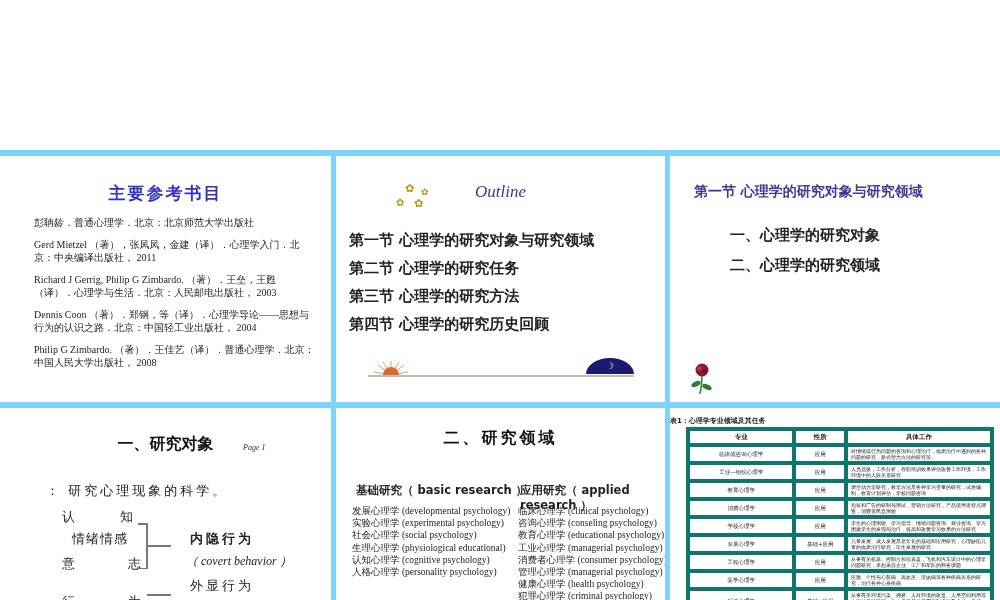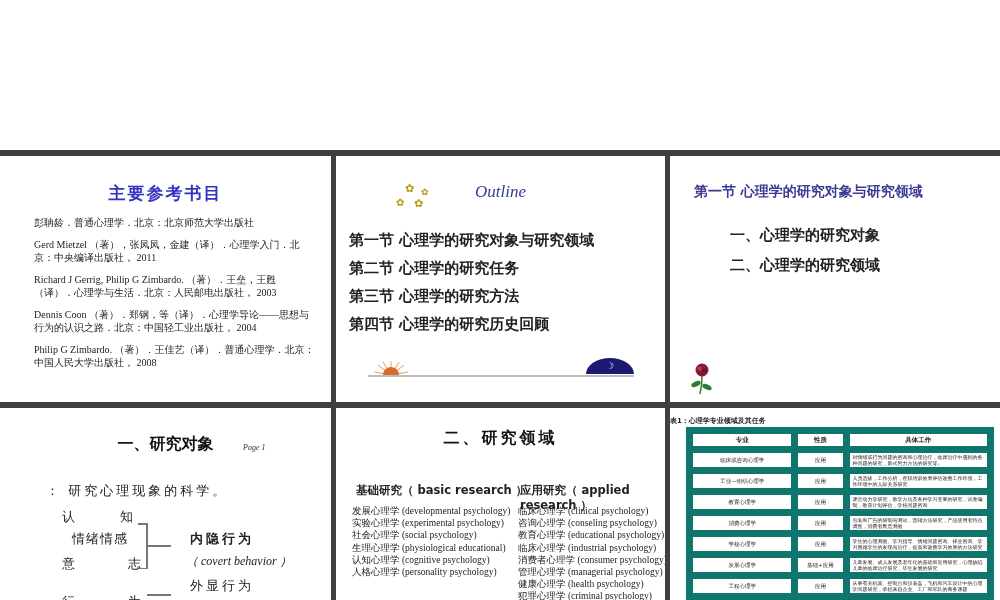--- a/index.html
+++ b/index.html
@@ -2,21 +2,21 @@
 <html><head>
 <meta charset="utf-8">
 <style>
   html,body{margin:0;padding:0;}
   body{
     width:1000px;height:600px;overflow:hidden;position:relative;
     background:#ffffff;
     font-family:"DejaVu Sans","Liberation Sans",sans-serif;
     color:#1c1c1c;
   }
-  .sorter{position:absolute;left:0;top:150px;width:1000px;height:450px;background:#404040;overflow:hidden;}
+  .sorter{position:absolute;left:0;top:150px;width:1000px;height:450px;background:#7dd3fc;overflow:hidden;}
   .slide{position:absolute;background:#ffffff;width:331px;height:246px;overflow:hidden;}
   .abs{position:absolute;}
   
   .s1-title{left:0;top:26px;width:100%;text-align:center;font-size:17px;font-weight:bold;
             letter-spacing:2px;color:#3232c3;}
   .bib{left:18px;top:60px;width:298px;font-family:"Liberation Serif","DejaVu Serif",serif;
        font-size:10px;line-height:13px;color:#222;}
   .bib p{margin:0 0 9px 16px;}
   
   .s2-title{left:0;top:26px;width:100%;text-align:center;
@@ -45,21 +45,21 @@
   .covert-en{font-style:italic;font-size:12px;letter-spacing:0;margin-left:16px;}
   
   .s5-title{left:0;top:20px;width:100%;text-align:center;font-size:16px;font-weight:bold;
             letter-spacing:3px;color:#111;}
   .s5-head{font-size:11.5px;font-weight:bold;color:#222;}
   .rlist{font-family:"Liberation Serif","DejaVu Serif",serif;font-size:9.5px;line-height:12.2px;color:#222;}
   .rlist p{margin:0;}
   
   .s6-title{left:0;top:8px;width:100%;text-align:left;font-size:7px;font-weight:bold;color:#222;}
   table.psy{border-collapse:collapse;width:308px;table-layout:fixed;}
-  table.psy th,table.psy td{border:7px solid #0f766e;font-size:5px;line-height:6px;
+  table.psy th,table.psy td{border:4px solid #0f766e;font-size:5px;line-height:6px;
       padding:1px 3px;color:#222;vertical-align:middle;}
   table.psy th{font-size:6.5px;font-weight:bold;text-align:center;padding:3px 2px;}
   table.psy td.c{text-align:center;font-size:5.5px;}
 </style>
 </head>
 <body>
 
 <div class="sorter">
 
   <section class="slide" style="left:0;top:6px;width:331px;">
@@ -155,21 +155,21 @@
       <p>实验心理学 (experimental psychology)</p>
       <p>社会心理学 (social psychology)</p>
       <p>生理心理学  (physiological educational)</p>
       <p>认知心理学 (cognitive psychology)</p>
       <p>人格心理学 (personality psychology)</p>
     </div>
     <div class="abs rlist" style="left:182px;top:97px;width:150px;">
       <p>临床心理学 (clinical psychology)</p>
       <p>咨询心理学 (conseling psychology)</p>
       <p>教育心理学 (educational psychology)</p>
-      <p>临床心理学 (industrial psychology)</p>
+      <p>工业心理学 (managerial psychology)</p>
       <p>消费者心理学 (consumer psychology)</p>
       <p>管理心理学 (managerial psychology)</p>
       <p>健康心理学 (health psychology)</p>
       <p>犯罪心理学 (criminal psychology)</p>
     </div>
   </section>
 
   <section class="slide" style="left:670px;top:258px;width:330px;">
     <div class="abs s6-title">表1：心理学专业领域及其任务</div>
     <table class="psy abs" style="left:16px;top:19px;">

